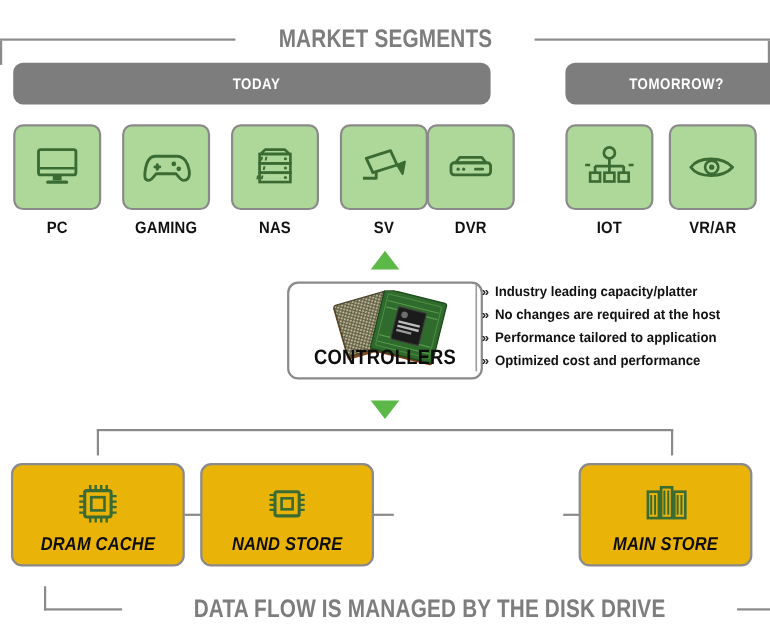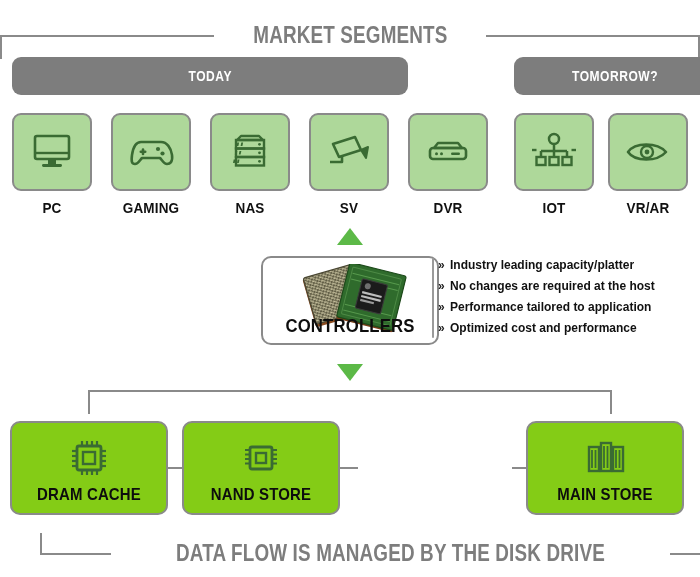--- a/index.html
+++ b/index.html
@@ -107,22 +107,23 @@
     position:absolute;left:88px;top:390px;width:524px;height:24px;
     border-top:2px solid #8a8a8a;
     border-left:2px solid #8a8a8a;
     border-right:2px solid #8a8a8a;
     box-sizing:border-box;
   }
 
   
   .store{
     position:absolute;top:421px;width:158px;height:94px;
-    background:#84cc16;border:2px solid #8a8a8a;border-radius:10px;
+    background:#eab308;border:2px solid #8a8a8a;border-radius:10px;
     box-sizing:border-box;
+    font-style:italic;
   }
   .store .sic{
     position:absolute;left:0;right:0;top:11px;
     display:flex;align-items:center;justify-content:center;height:48px;
   }
   .store .scap{
     position:absolute;left:0;right:0;bottom:8px;text-align:center;
     font-size:17px;font-weight:bold;color:#0d0d0d;letter-spacing:.2px;
     transform:scaleX(.88);transform-origin:center;white-space:nowrap;
   }
@@ -132,21 +133,21 @@
 <body>
 
 <div class="stage">
 
   <div class="bracket-row" style="top:22px;">
     <div class="bline l-top"></div>
     <div class="bracket-title">MARKET SEGMENTS</div>
     <div class="bline r-top"></div>
   </div>
 
-  <div class="groupbar" style="left:12px;top:57px;width:396px;">
+  <div class="groupbar" style="left:12px;top:57px;width:426px;padding-left:8px;">
     <span>TODAY</span>
   </div>
   <div class="groupbar" style="left:514px;top:57px;width:202px;">
     <span>TOMORROW?</span>
   </div>
 
   <div class="seg" style="left:12px;top:113px;">
     <div class="tile">
       <svg width="44" height="40" viewBox="0 0 44 40">
         <rect x="5" y="4" width="34" height="23" rx="2" fill="none" stroke="#3a6b33" stroke-width="2.6"></rect>
@@ -198,21 +199,21 @@
     <div class="tile">
       <svg width="48" height="42" viewBox="0 0 48 42">
         <path d="M8 13 L30 6 L36 19 L14 26 Z" fill="none" stroke="#3a6b33" stroke-width="2.6" stroke-linejoin="round"></path>
         <path d="M36 19 L43 16 L41 27 Z" fill="#3a6b33" stroke="#3a6b33" stroke-width="2" stroke-linejoin="round"></path>
         <path d="M17 25 L17 31 L5 31" fill="none" stroke="#3a6b33" stroke-width="2.6" stroke-linejoin="round"></path>
       </svg>
     </div>
     <div class="cap">SV</div>
   </div>
 
-  <div class="seg" style="left:408px;top:113px;">
+  <div class="seg" style="left:388px;top:113px;">
     <div class="tile">
       <svg width="50" height="36" viewBox="0 0 50 36">
         <path d="M11 14 l4 -5 h20 l4 5 z" fill="none" stroke="#3a6b33" stroke-width="2.5" stroke-linejoin="round"></path>
         <rect x="7" y="14" width="36" height="11" rx="3" fill="none" stroke="#3a6b33" stroke-width="2.6"></rect>
         <circle cx="13.5" cy="19.8" r="1.5" fill="#3a6b33"></circle>
         <circle cx="18.5" cy="19.8" r="1.5" fill="#3a6b33"></circle>
         <rect x="28" y="18.6" width="9" height="2.4" rx="1.2" fill="#3a6b33"></rect>
       </svg>
     </div>
     <div class="cap">DVR</div>

